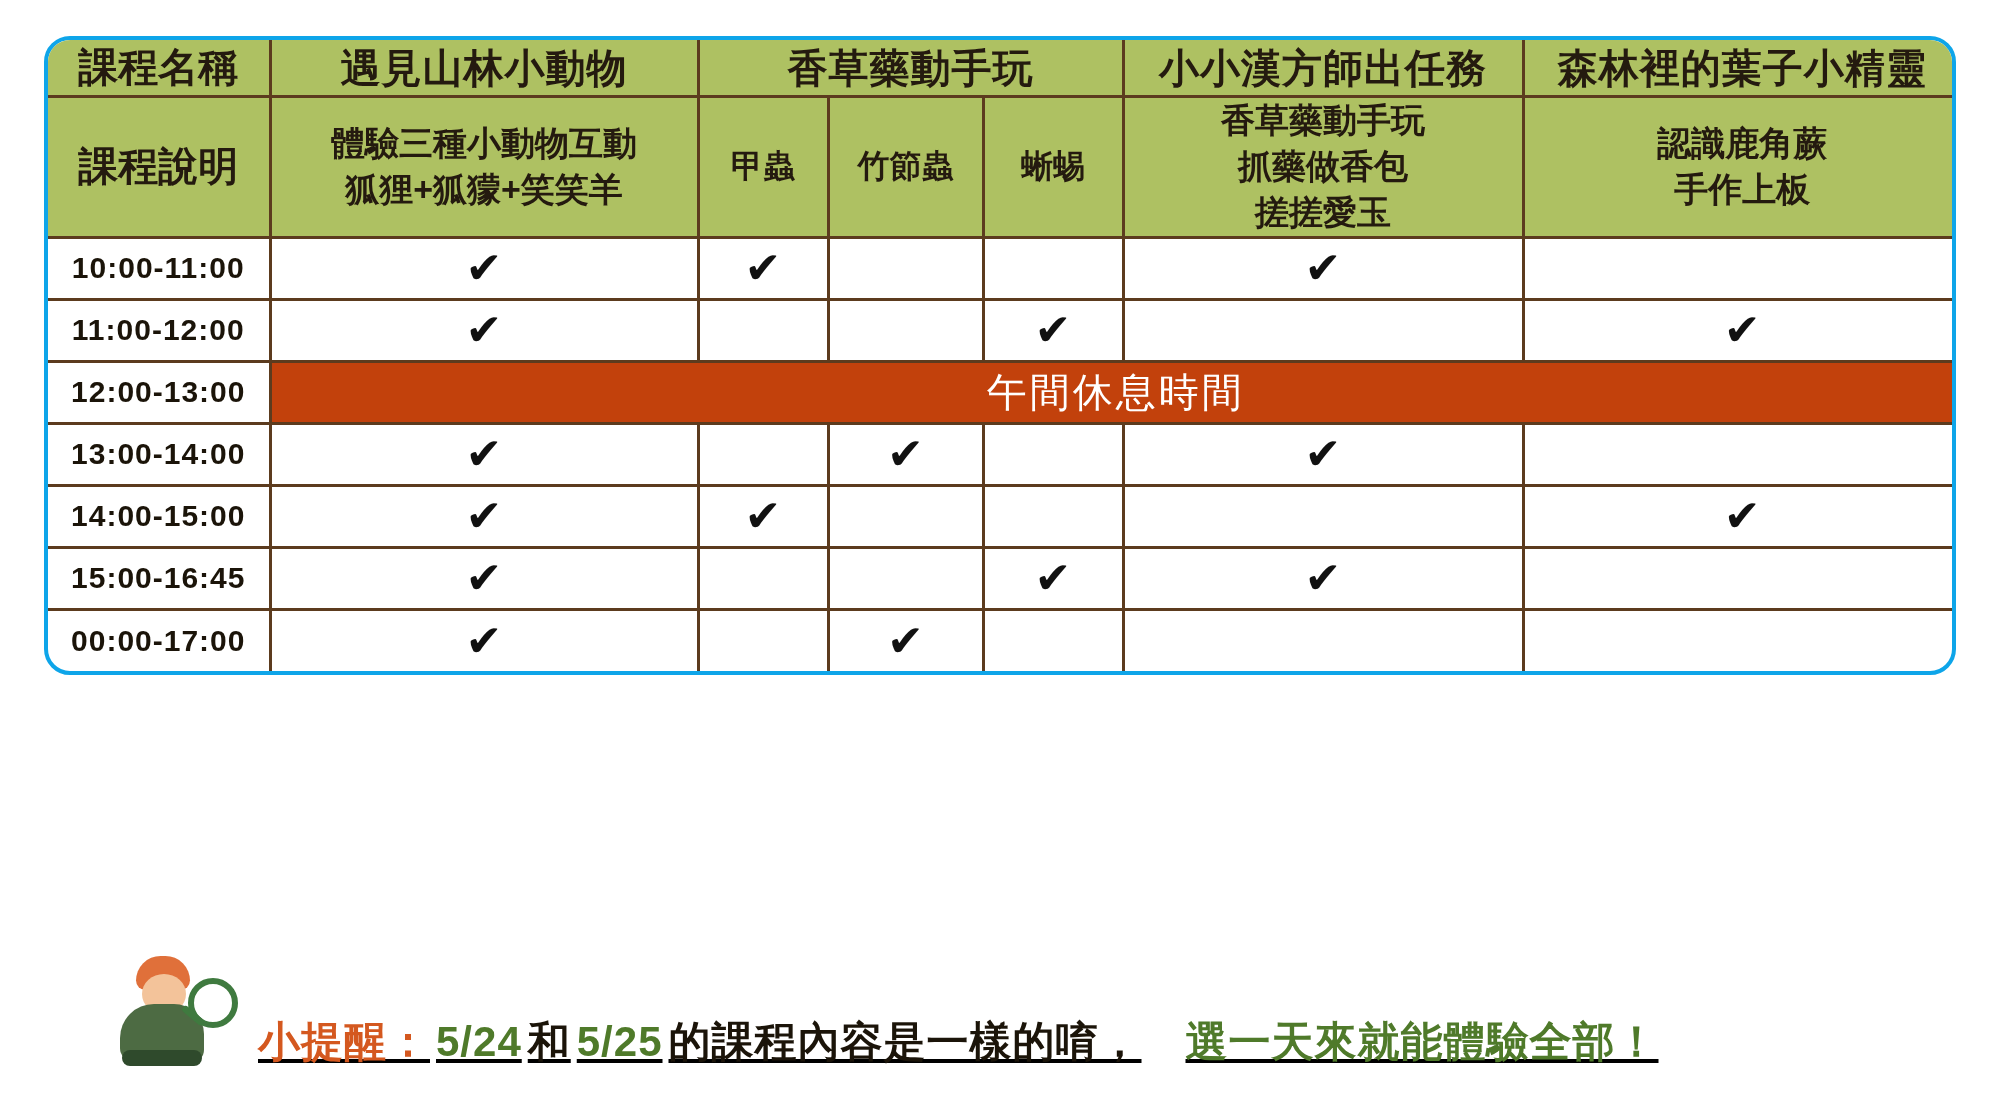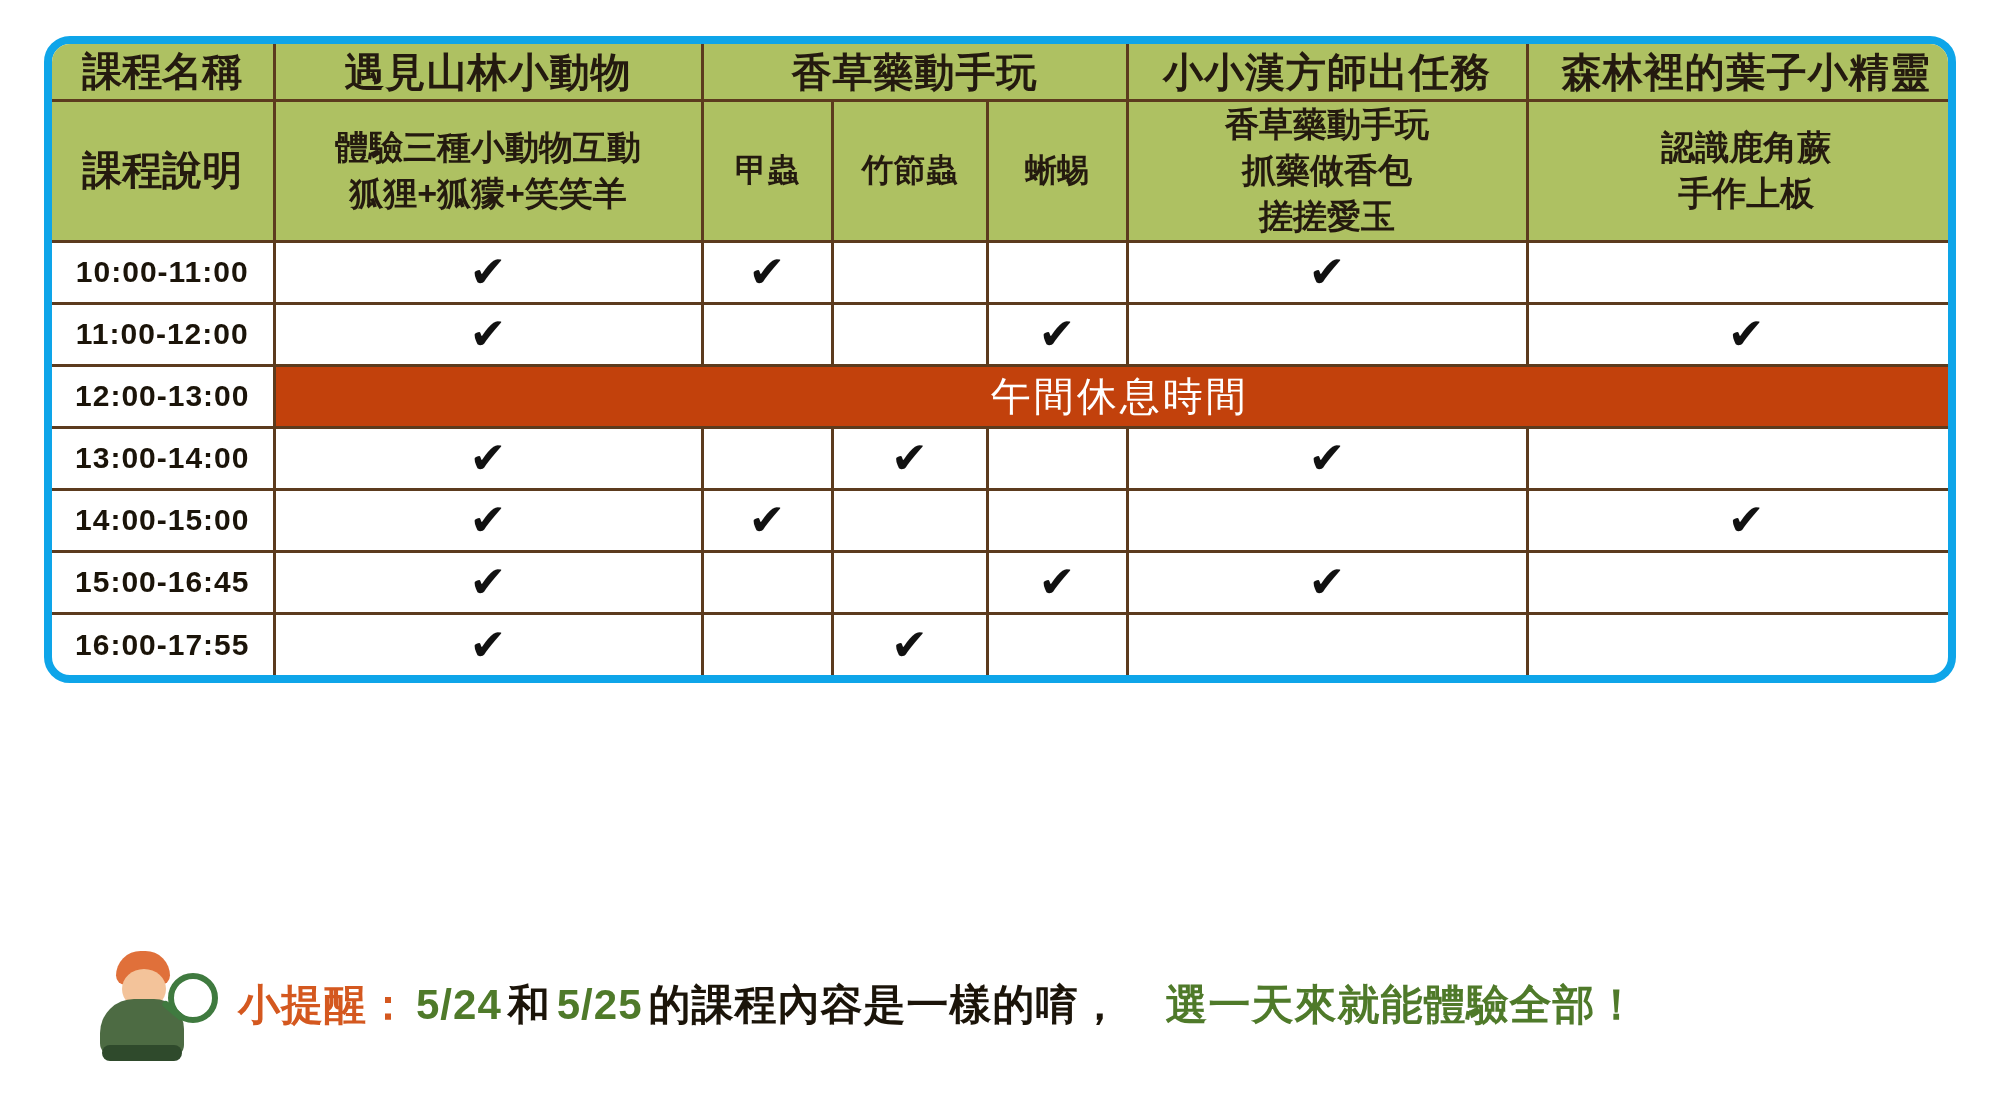--- a/index.html
+++ b/index.html
@@ -18,21 +18,21 @@
     height: 1095px;
     box-sizing: border-box;
   }
 
   
   .table-wrap {
     position: absolute;
     left: 44px;
     top: 36px;
     width: 1912px;
-    border: 8px solid #0ea5e9;
+    border: 4px solid #0ea5e9;
     border-radius: 26px;
     overflow: hidden;
     background: #ffffff;
     box-sizing: border-box;
   }
 
   table.schedule {
     border-collapse: collapse;
     width: 100%;
     table-layout: fixed;
@@ -109,26 +109,27 @@
     color: #ffffff;
     font-size: 40px;
     font-weight: normal;
     letter-spacing: 3px;
     padding: 16px 0;
   }
 
   
   .footer {
     position: absolute;
-    left: 32px;
+    left: 52px;
     top: 940px;
     width: 1912px;
     height: 130px;
     display: flex;
-    align-items: center;
+    align-items: flex-end;
+    text-decoration: underline;
   }
 
   .mascot {
     position: relative;
     width: 130px;
     height: 120px;
     flex: 0 0 130px;
     margin-left: 50px;
   }
   .mascot .hair {
@@ -273,21 +274,21 @@
           <td class="time-cell">15:00-16:45</td>
           <td><span class="check">✔</span></td>
           <td><span class="check empty">✔</span></td>
           <td><span class="check empty">✔</span></td>
           <td><span class="check">✔</span></td>
           <td><span class="check">✔</span></td>
           <td><span class="check empty">✔</span></td>
         </tr>
 
         <tr class="slot">
-          <td class="time-cell">16:00-17:55</td>
+          <td class="time-cell">00:00-17:00</td>
           <td><span class="check">✔</span></td>
           <td><span class="check empty">✔</span></td>
           <td><span class="check">✔</span></td>
           <td><span class="check empty">✔</span></td>
           <td><span class="check empty">✔</span></td>
           <td><span class="check empty">✔</span></td>
         </tr>
       </tbody>
     </table>
   </div>

